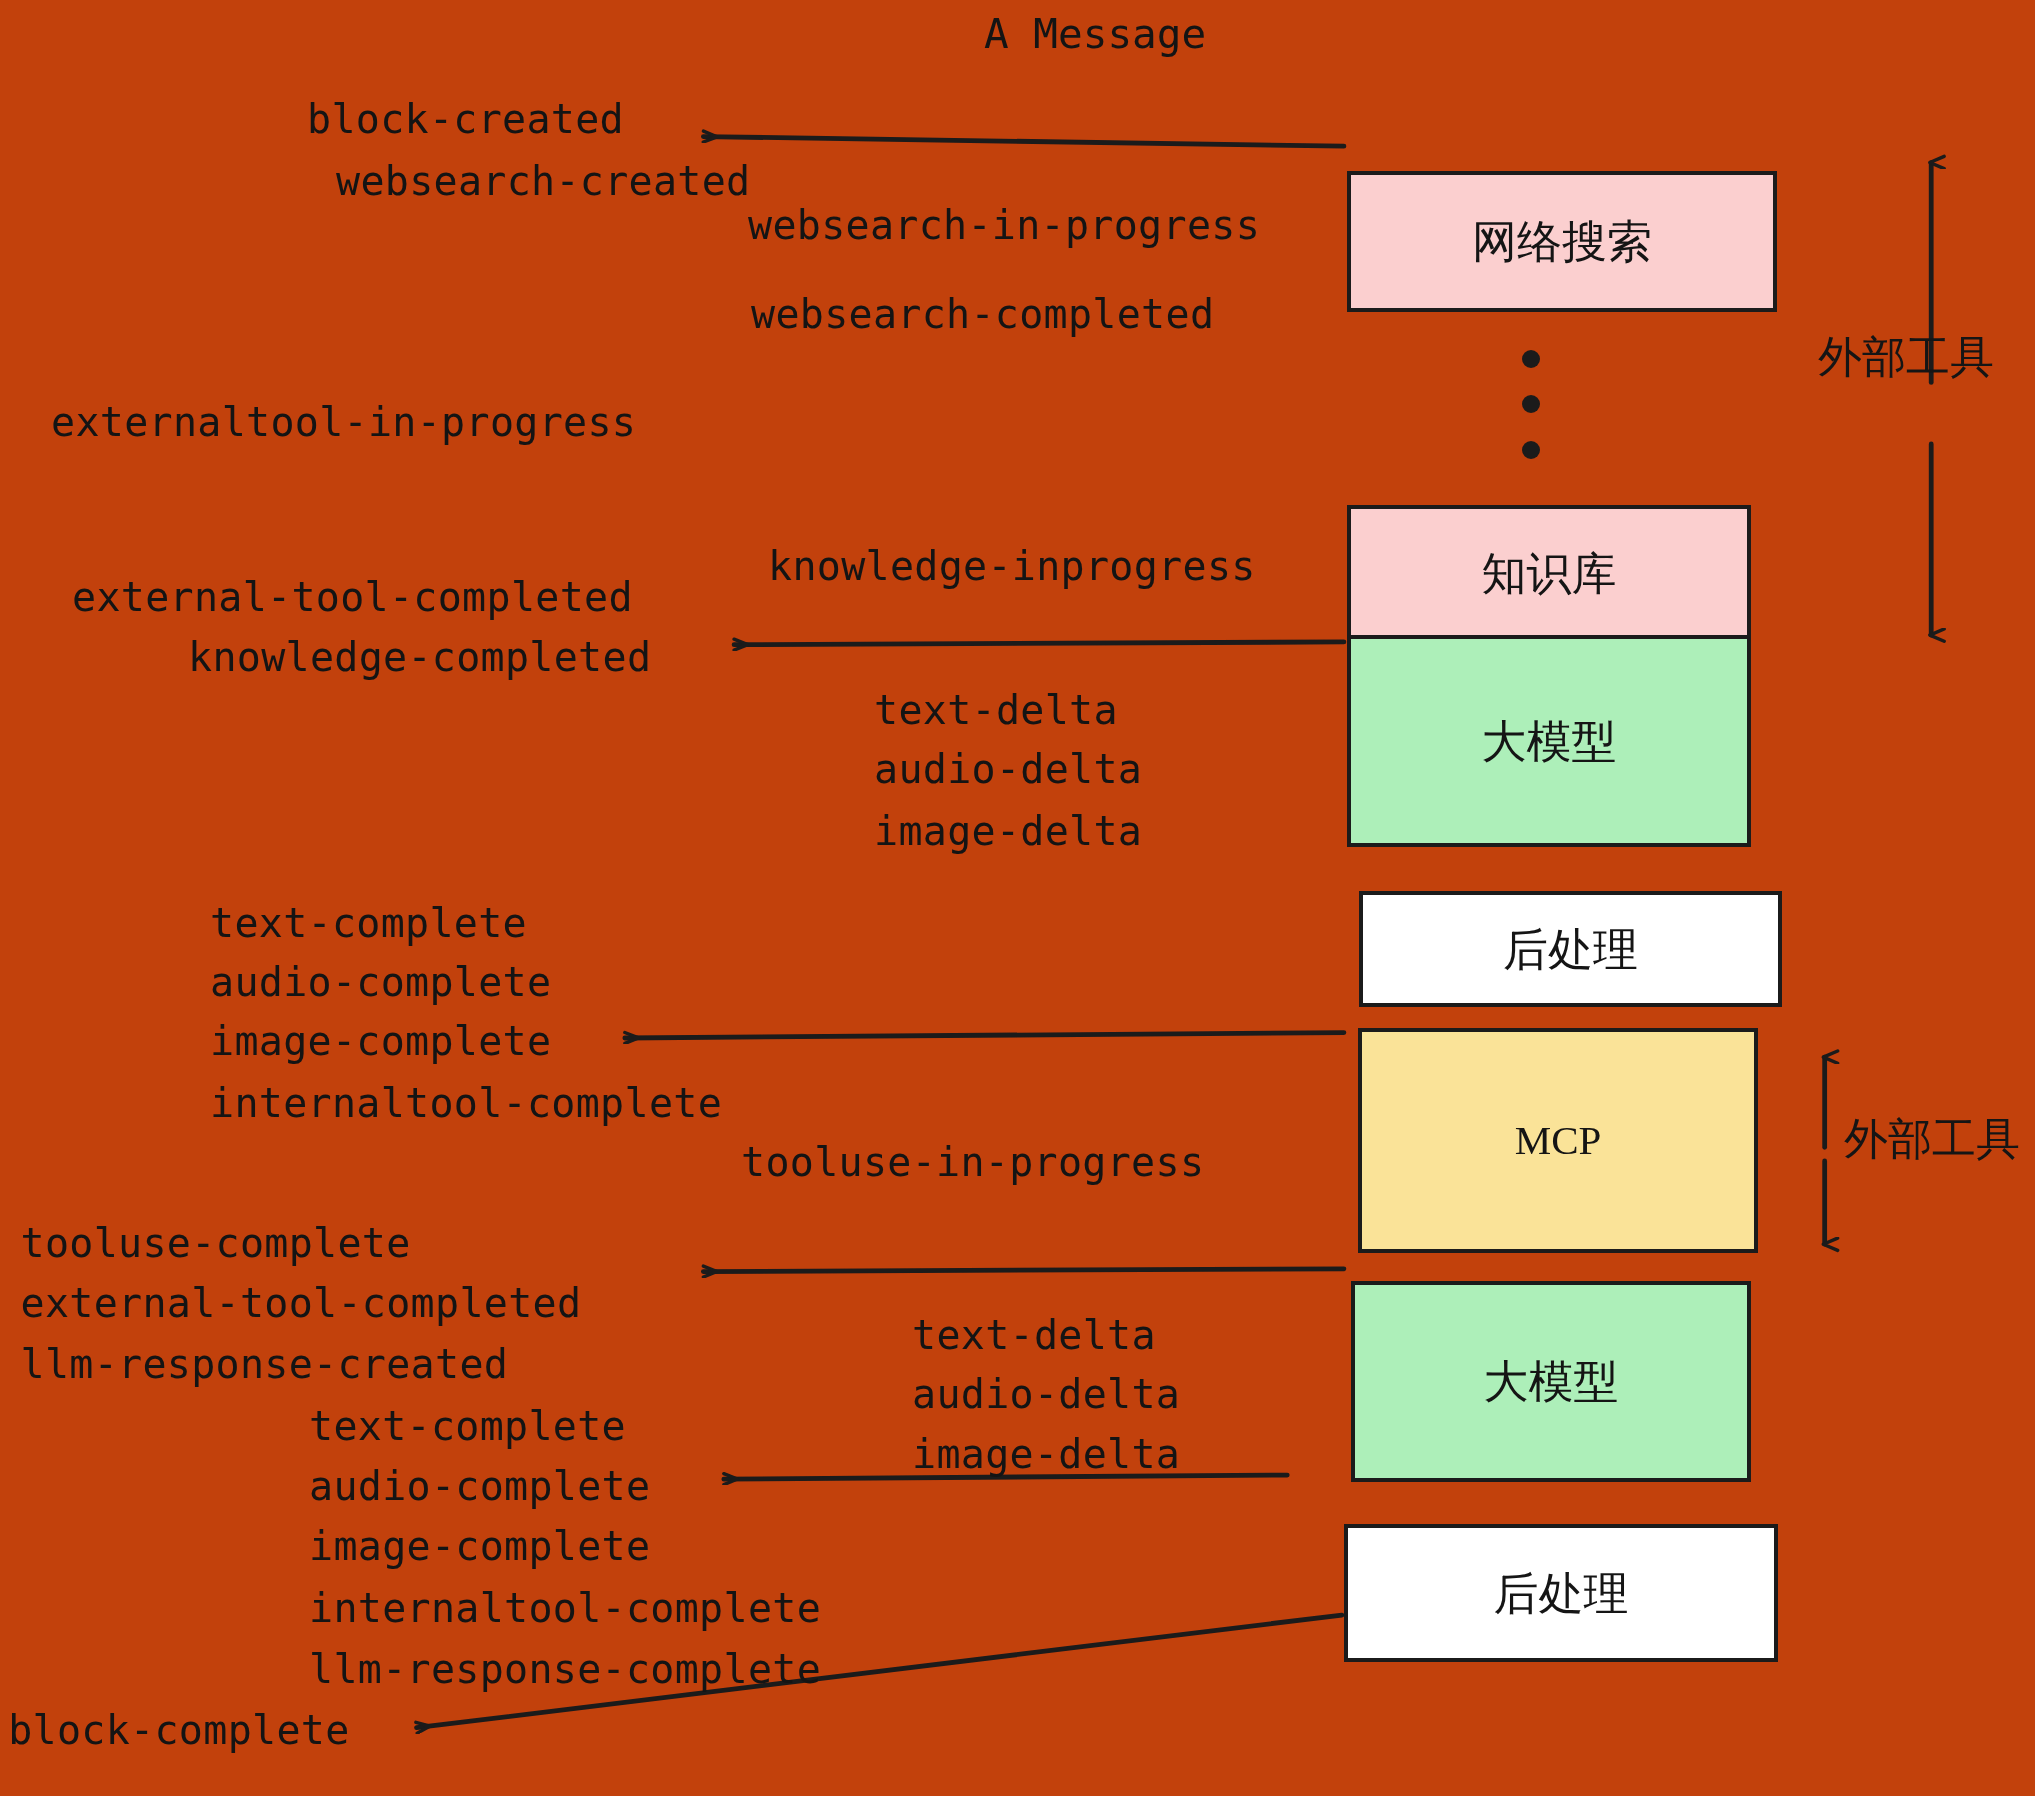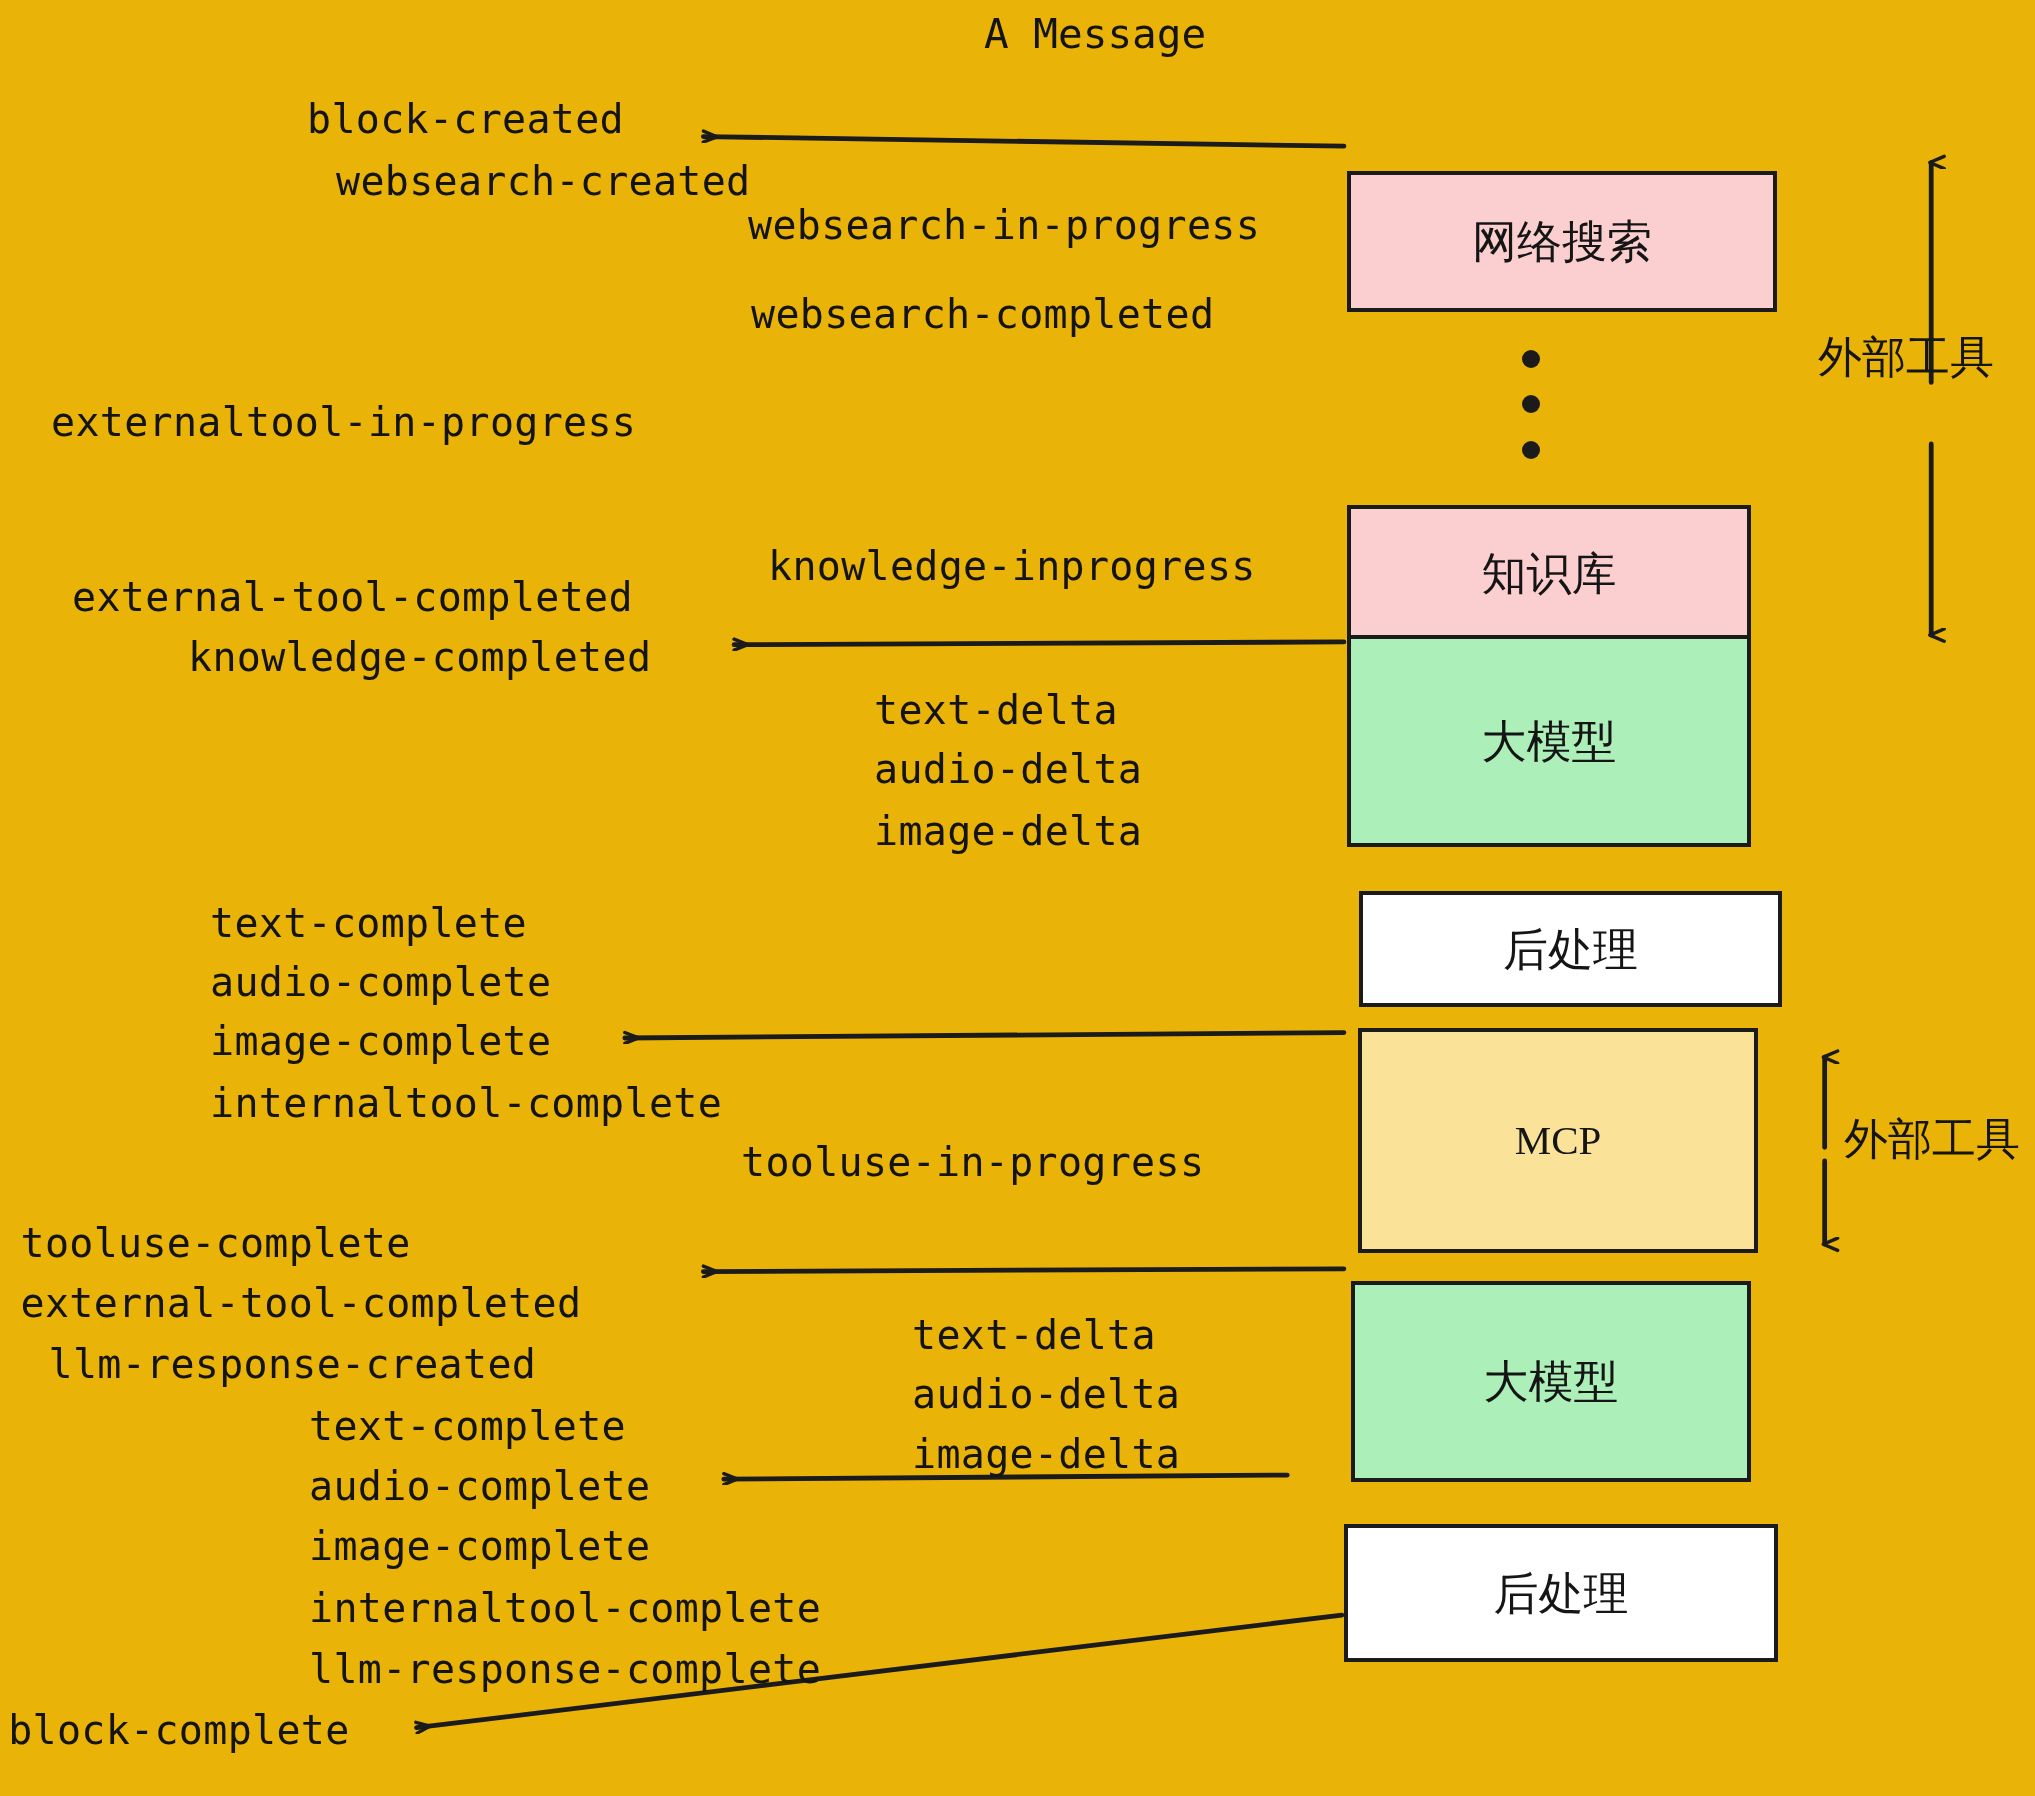--- a/index.html
+++ b/index.html
@@ -4,21 +4,21 @@
 <style>
   html,body{margin:0;padding:0;background:#ffffff;}
   body{
     font-family:"DejaVu Sans Mono","Liberation Mono",monospace;
     color:#111111;
   }
   #stage{
     position:relative;
     width:2035px;
     height:1796px;
-    background:#eab308;
+    background:#c2410c;
     overflow:hidden;
   }
   .evt{
     position:absolute;
     font-family:"DejaVu Sans Mono","Liberation Mono",monospace;
     font-size:40px;
     letter-spacing:0.3px;
     color:#141414;
     white-space:nowrap;
     line-height:1;
@@ -163,21 +163,21 @@
   <div class="evt" style="left:874px;top:811px;">image-delta</div>
 
   <div class="evt" style="left:210px;top:903px;">text-complete</div>
   <div class="evt" style="left:210px;top:962px;">audio-complete</div>
   <div class="evt" style="left:210px;top:1021px;">image-complete</div>
   <div class="evt" style="left:210px;top:1083px;">internaltool-complete</div>
   <div class="evt" style="left:20.5px;top:1223px;">tooluse-complete</div>
 
   <div class="evt" style="left:741px;top:1142px;">tooluse-in-progress</div>
   <div class="evt" style="left:20.5px;top:1283px;">external-tool-completed</div>
-  <div class="evt" style="left:20.5px;top:1344px;margin-left:28px;">llm-response-created</div>
+  <div class="evt" style="left:20.5px;top:1344px;">llm-response-created</div>
 
   <div class="evt" style="left:912px;top:1315px;">text-delta</div>
   <div class="evt" style="left:912px;top:1374px;">audio-delta</div>
   <div class="evt" style="left:912px;top:1434px;">image-delta</div>
 
   <div class="evt" style="left:309px;top:1406px;">text-complete</div>
   <div class="evt" style="left:309px;top:1466px;">audio-complete</div>
   <div class="evt" style="left:309px;top:1526px;">image-complete</div>
   <div class="evt" style="left:309px;top:1588px;">internaltool-complete</div>
   <div class="evt" style="left:309px;top:1649px;">llm-response-complete</div>

